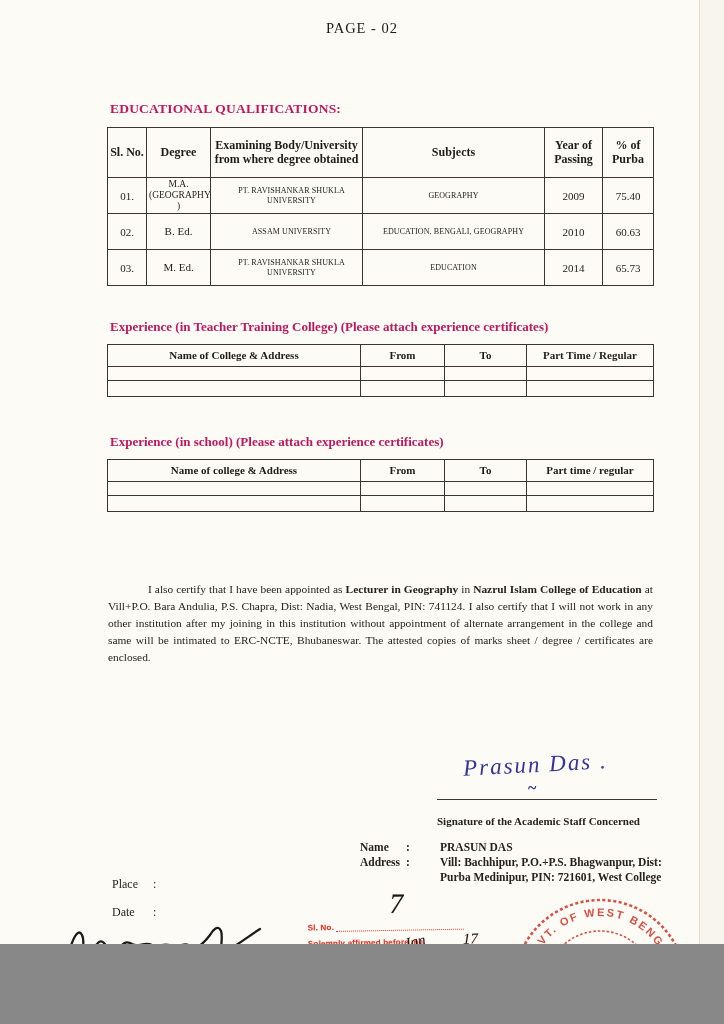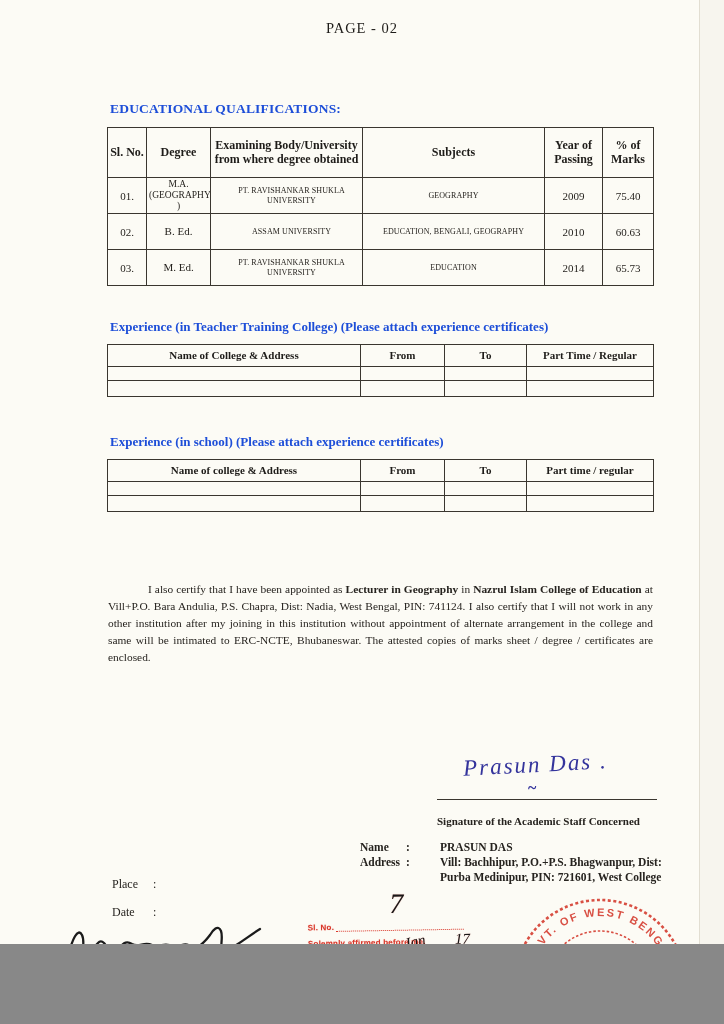--- a/index.html
+++ b/index.html
@@ -8,21 +8,21 @@
     position:relative; width:724px; height:944px; margin:0 auto;
     background:#fcfbf5; overflow:hidden;
     font-family:"Liberation Serif", serif; color:#26231f;
   }
   .scan-line { position:absolute; left:699px; top:0; width:1px; height:100%; background:#e2ded2; }
   .scan-band { position:absolute; left:700px; top:0; width:24px; height:100%; background:#f7f5ee; }
 
   .page-header { position:absolute; top:20px; left:0; width:100%; text-align:center;
     font-size:14.5px; letter-spacing:1px; color:#1e1c19; }
 
-  .sec-title { position:absolute; font-weight:bold; color:#1d4ed8; }
+  .sec-title { position:absolute; font-weight:bold; color:#be185d; }
   .qual-title { left:110px; top:101px; font-size:13.5px; letter-spacing:.2px; }
   .exp1-title { left:110px; top:319px; font-size:13px; }
   .exp2-title { left:110px; top:434px; font-size:13px; }
 
   table { position:absolute; border-collapse:collapse; table-layout:fixed; background:transparent; }
   th, td { border:1.6px solid #3a362f; overflow:hidden; }
   th { font-weight:bold; text-align:center; font-size:12px; line-height:1.15; color:#1e1c19; padding:2px; }
   td { text-align:center; padding:1px 2px; }
 
   .qual-table { left:107px; top:127px; width:546px; }
@@ -79,21 +79,21 @@
   .stamp-mid .row { display:flex; align-items:flex-end; font-size:8px; font-weight:bold; letter-spacing:.2px; white-space:nowrap; }
   .stamp-mid .leader { flex:1; border-bottom:1.6px dotted #da372a; height:7px; margin:0 2px; }
   .sm-l1 { margin-top:34px; }
   .sm-l2 { margin-top:7px; font-size:8.5px; }
   .sm-l3 { margin-top:8px; }
   .sm-l4 { margin-top:9px; }
   .sm-l5 { margin-top:6px; }
   .hw-sl7 { position:absolute; left:82px; top:0px; font-size:28px; }
   .hw-day { position:absolute; left:22px; top:52px; font-size:17px; }
   .hw-month { position:absolute; left:96px; top:46px; font-size:15px; transform:rotate(-12deg); }
-  .hw-year { position:absolute; left:147px; top:44px; font-size:15px; }
+  .hw-year { position:absolute; left:155px; top:44px; font-size:15px; }
   .hw-msroy { position:absolute; left:-2px; top:86px; font-size:20px; transform:rotate(-4deg); letter-spacing:1px; }
 
   .seal-svg { position:absolute; left:500px; top:886px; opacity:.88; }
 </style>
 </head>
 <body>
 
 <div class="page">
   <div class="scan-band"></div>
   <div class="scan-line"></div>
@@ -111,21 +111,21 @@
         <col style="width:58px">
         <col style="width:51px">
       </colgroup>
     <thead>
       <tr>
         <th>Sl. No.</th>
         <th>Degree</th>
         <th>Examining Body/University from where degree obtained</th>
         <th>Subjects</th>
         <th>Year of Passing</th>
-        <th>% of Marks</th>
+        <th>% of Purba</th>
       </tr>
     </thead>
     <tbody>
       <tr>
         <td class="cell-sl">01.</td>
         <td class="cell-degree">M.A. (GEOGRAPHY )</td>
         <td class="cell-body">PT. RAVISHANKAR SHUKLA UNIVERSITY</td>
         <td class="cell-subjects">GEOGRAPHY</td>
         <td class="cell-year">2009</td>
         <td class="cell-marks">75.40</td>

